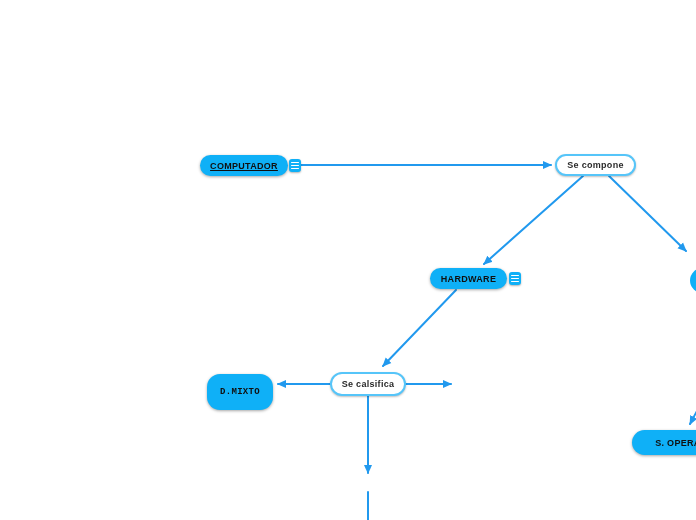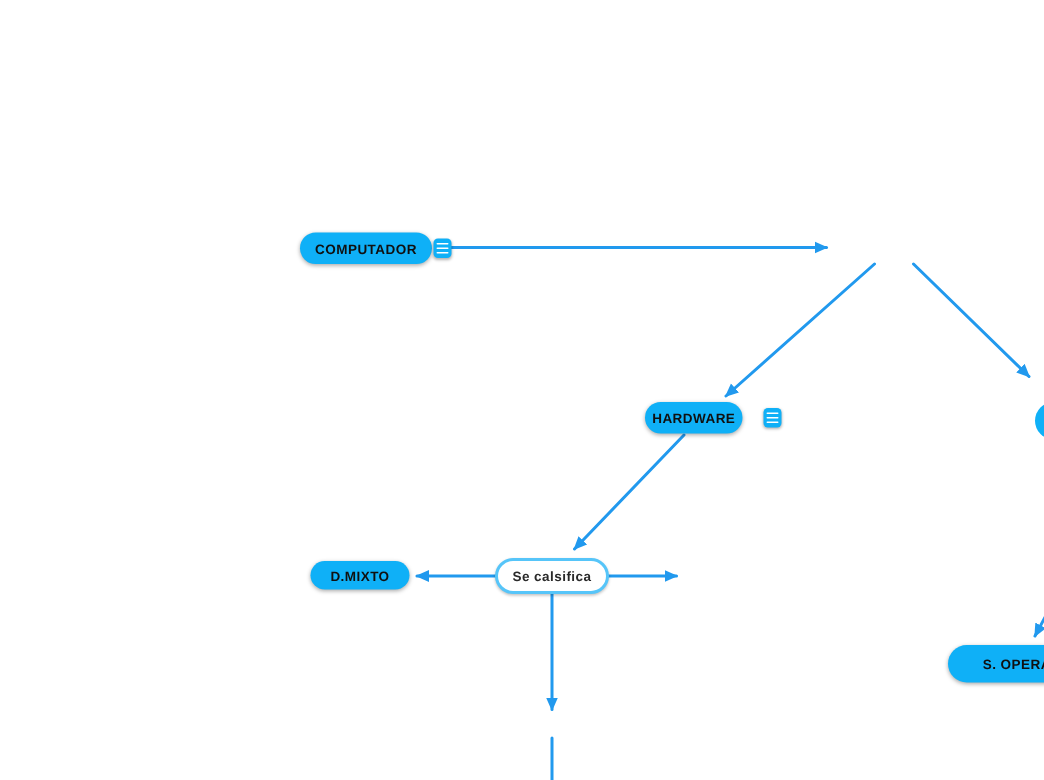--- a/index.html
+++ b/index.html
@@ -53,40 +53,41 @@
     <path class="edge" d="M583,176 L484,264" marker-end="url(#arrow)"></path>
     <path class="edge" d="M609,176 L686,251" marker-end="url(#arrow)"></path>
     <path class="edge" d="M456,290 L383,366" marker-end="url(#arrow)"></path>
     <path class="edge" d="M333,384 L278,384" marker-end="url(#arrow)"></path>
     <path class="edge" d="M405,384 L451,384" marker-end="url(#arrow)"></path>
     <path class="edge" d="M368,394 L368,473" marker-end="url(#arrow)"></path>
     <path class="edge" d="M368,492 L368,521"></path>
     <path class="edge" d="M698,409 L690,424" marker-end="url(#arrow)"></path>
   </svg>
 
-  <div class="node" style="left:200px;top:155px;width:88px;height:21px;">COMPUTADOR</div>
+  <div class="node" style="left:200px;top:155px;width:88px;height:21px;text-decoration:underline;">COMPUTADOR</div>
 
   <div class="note-icon" style="left:289px;top:159px;">
       <i></i>
       <i></i>
       <i></i>
     </div>
 
+  <div class="node white" style="left:555px;top:154px;width:81px;height:22px;">Se compone</div>
 
-  <div class="node" style="left:430px;top:268px;width:65px;height:21px;">HARDWARE</div>
+  <div class="node" style="left:430px;top:268px;width:77px;height:21px;">HARDWARE</div>
 
   <div class="note-icon" style="left:509px;top:272px;">
       <i></i>
       <i></i>
       <i></i>
     </div>
 
   <div class="node sliver" style="left:690px;top:268px;width:28px;height:25px;"></div>
 
   <div class="node white" style="left:330px;top:372px;width:76px;height:24px;">Se calsifica</div>
 
-  <div class="node" style="left:207px;top:374px;width:66px;height:19px;">D.MIXTO</div>
+  <div class="node" style="left:207px;top:374px;width:66px;height:36px;font-family:Liberation Mono, monospace;">D.MIXTO</div>
 
 
   <div class="node" style="left:632px;top:430px;width:106px;height:25px;">S. OPERATIV</div>
 
 
 </div>
 
 </body></html>

